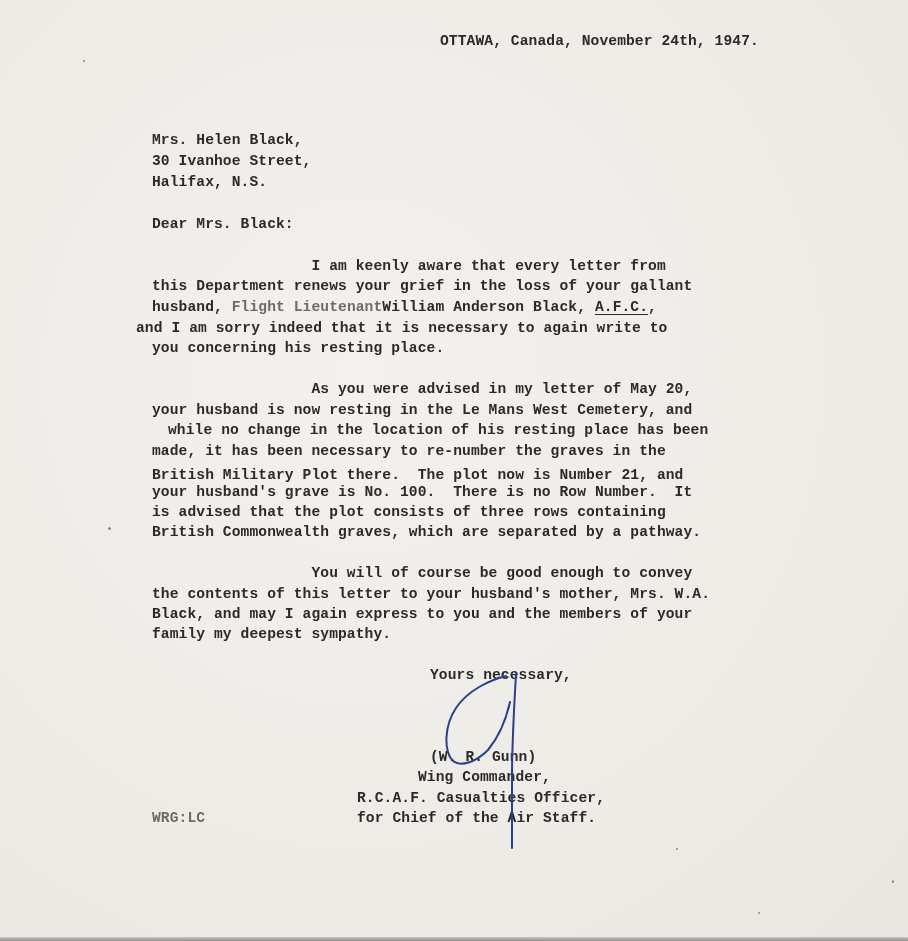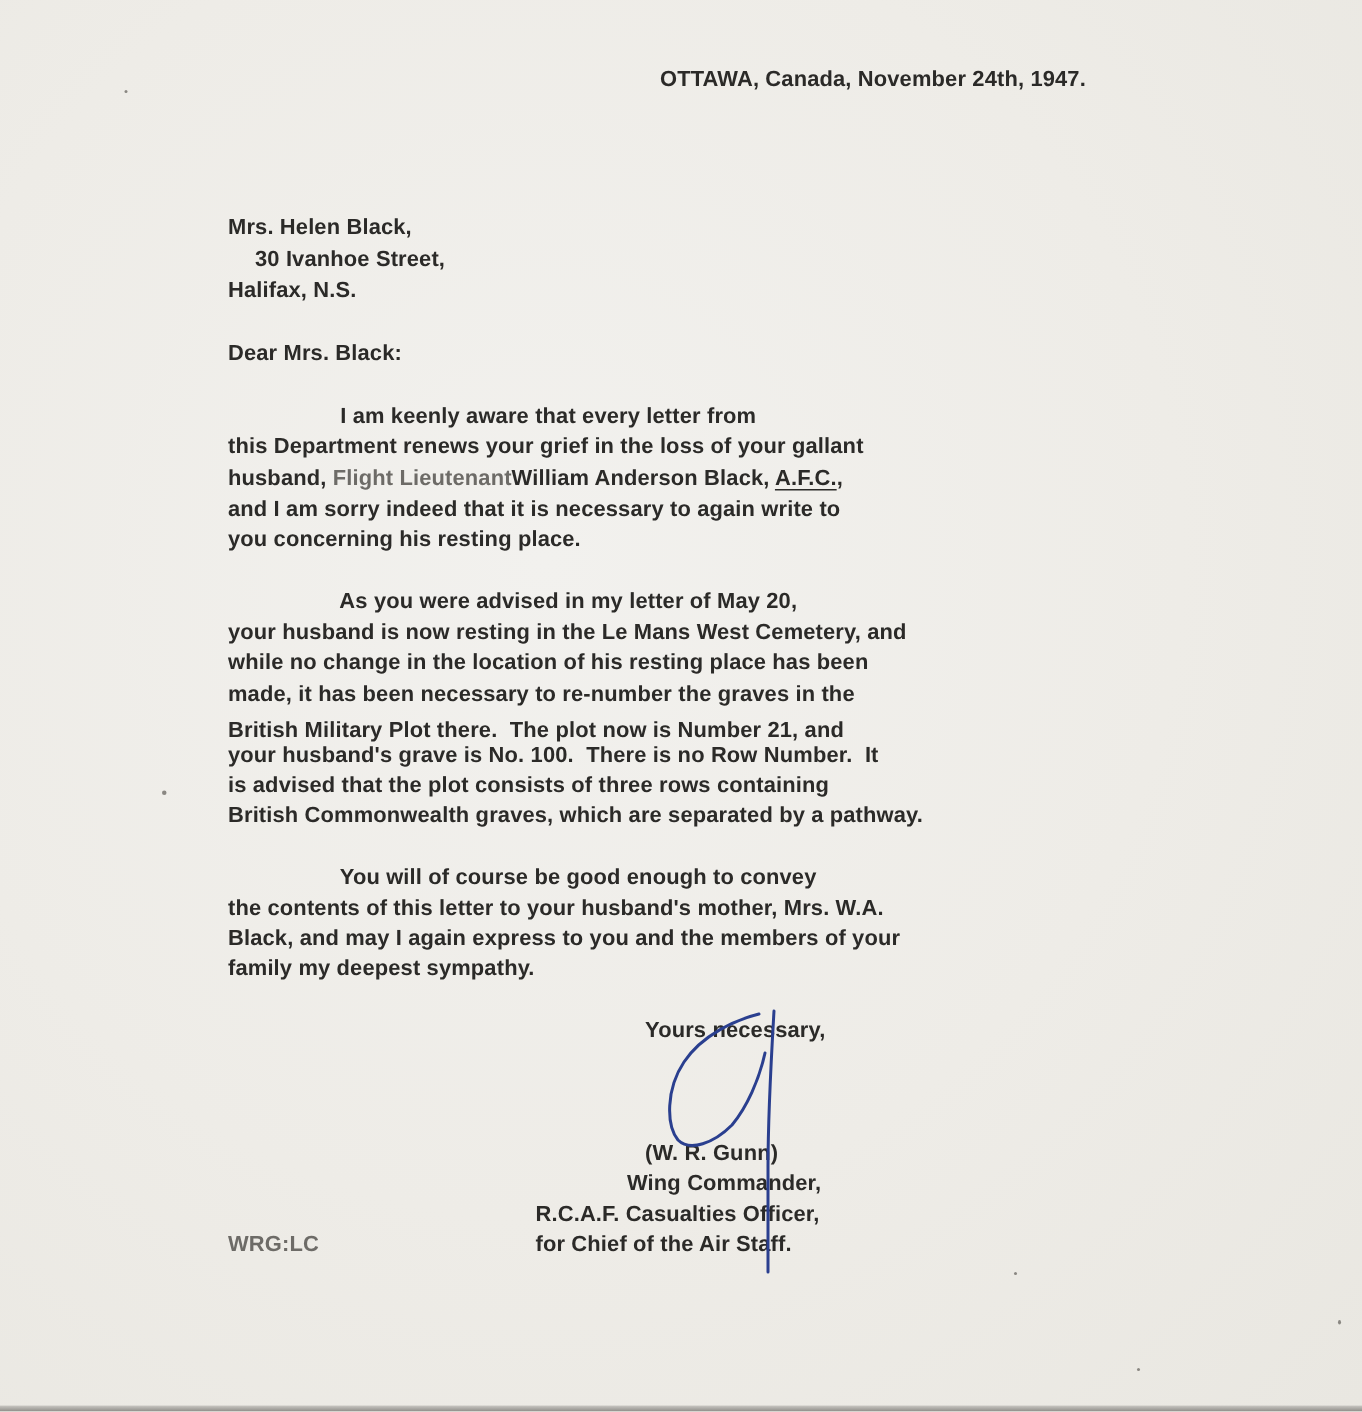--- a/index.html
+++ b/index.html
@@ -11,62 +11,61 @@
     .paper {
       position: absolute; left: 0; top: 0; width: 908px; height: 937px;
       background: radial-gradient(ellipse at 40% 40%, #f2f1ee 0%, #eeece7 55%, #e9e7e1 100%);
     }
     .bottom-edge {
       position: absolute; left: 0; top: 937px; width: 908px; height: 4px;
       background: linear-gradient(#c9c7c2, #8e8c88);
     }
     .tw {
       position: absolute;
-      font-family: Liberation Sans, sans-serif;
+      font-family: Liberation Mono, monospace;
       font-size: 14.6px;
       font-weight: bold;
       color: #2b2a28;
       letter-spacing: 0.1px;
       white-space: pre;
       line-height: 20.5px;
-      margin-top: 12px;
     }
     .faint { color: #6d6b67; text-align: center; }
     .underline { text-decoration: underline; text-underline-offset: 3px; }
     .signature {
       position: absolute; left: 430px; top: 668px; width: 120px; height: 190px;
     }
     .speck { position: absolute; background: #8a8782; border-radius: 50%; }
   </style>
 </head>
 <body>
 
 <div class="paper"></div>
 <div class="bottom-edge"></div>
 
 <div class="tw" style="left:440px; top:31px;">OTTAWA, Canada, November 24th, 1947.</div>
 
 <div class="tw" style="left:152px; top:130px;">Mrs. Helen Black,</div>
-<div class="tw" style="left:170px; top:151px;">30 Ivanhoe Street,</div>
+<div class="tw" style="left:152px; top:151px;">30 Ivanhoe Street,</div>
 <div class="tw" style="left:152px; top:172px;">Halifax, N.S.</div>
 
 <div class="tw" style="left:152px; top:214px;text-align:center;">Dear Mrs. Black:</div>
 
 <div>
   <div class="tw" style="left:152px; top:256px;">                  I am keenly aware that every letter from</div>
   <div class="tw" style="left:152px; top:276px;">this Department renews your grief in the loss of your gallant</div>
   <div class="tw" style="left:152px; top:297px;"><span>husband, </span><span class="faint">Flight Lieutenant</span><span>William Anderson Black, </span><span class="underline">A.F.C.</span><span>,</span></div>
-  <div class="tw" style="left:152px; top:318px;">and I am sorry indeed that it is necessary to again write to</div>
+  <div class="tw" style="left:136px; top:318px;">and I am sorry indeed that it is necessary to again write to</div>
   <div class="tw" style="left:152px; top:338px;">you concerning his resting place.</div>
 </div>
 
 <div>
   <div class="tw" style="left:152px; top:379px;">                  As you were advised in my letter of May 20,</div>
   <div class="tw" style="left:152px; top:400px;">your husband is now resting in the Le Mans West Cemetery, and</div>
-  <div class="tw" style="left:152px; top:420px;">while no change in the location of his resting place has been</div>
+  <div class="tw" style="left:168px; top:420px;">while no change in the location of his resting place has been</div>
   <div class="tw" style="left:152px; top:441px;">made, it has been necessary to re-number the graves in the</div>
   <div class="tw" style="left:152px; top:465px;">British Military Plot there.  The plot now is Number 21, and</div>
   <div class="tw" style="left:152px; top:482px;">your husband's grave is No. 100.  There is no Row Number.  It</div>
   <div class="tw" style="left:152px; top:502px;text-align:right;">is advised that the plot consists of three rows containing</div>
   <div class="tw" style="left:152px; top:522px;">British Commonwealth graves, which are separated by a pathway.</div>
 </div>
 
 <div>
   <div class="tw" style="left:152px; top:563px;">                  You will of course be good enough to convey</div>
   <div class="tw" style="left:152px; top:584px;">the contents of this letter to your husband's mother, Mrs. W.A.</div>

